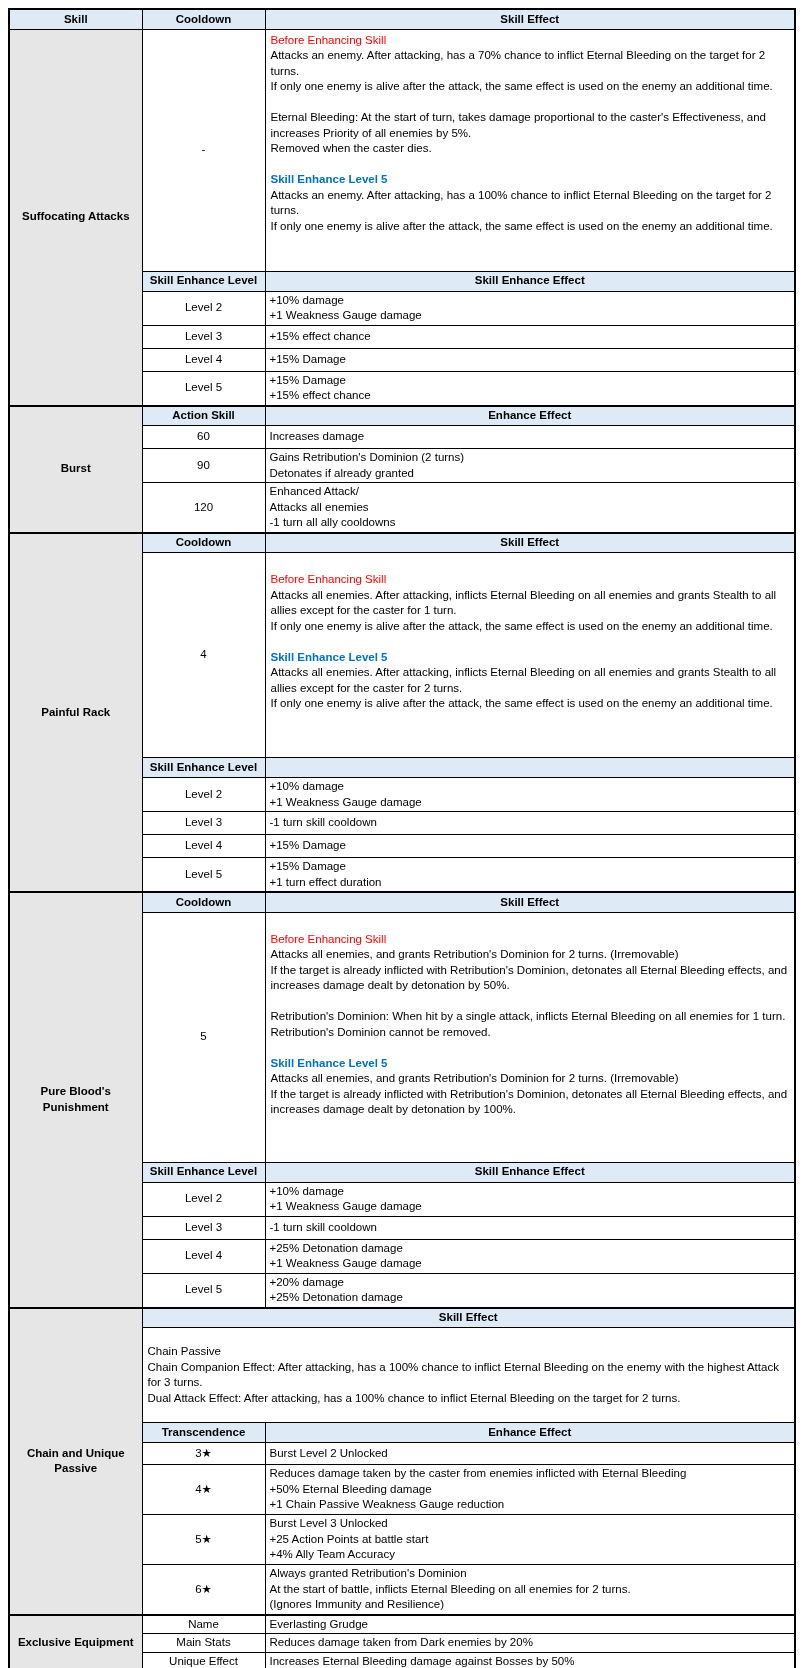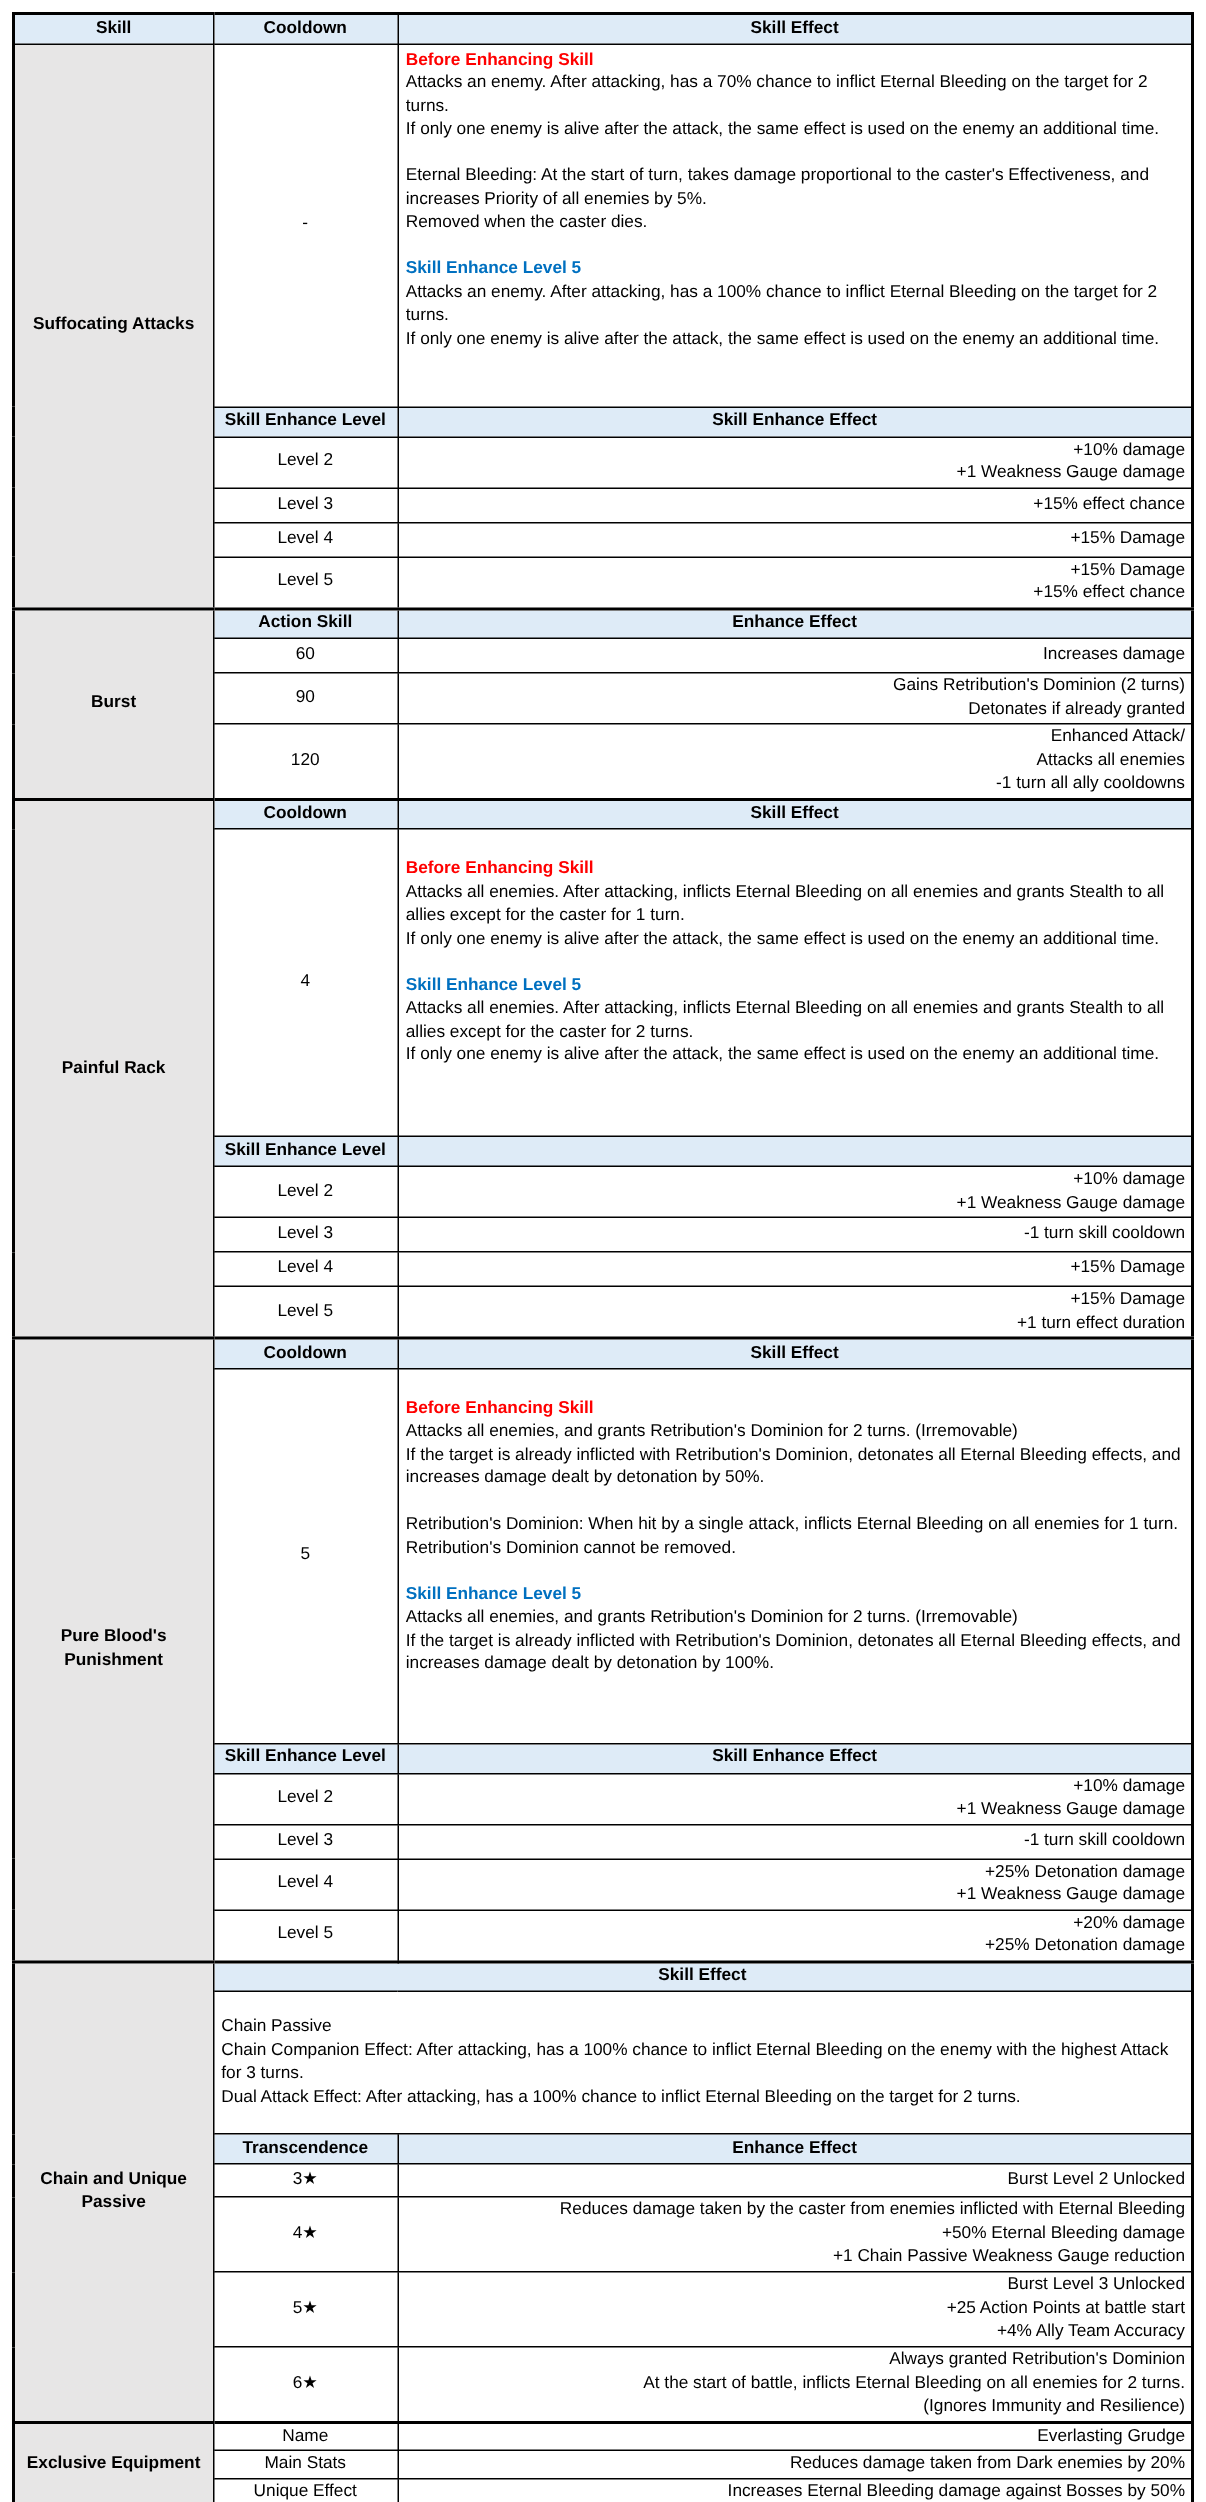--- a/index.html
+++ b/index.html
@@ -36,27 +36,27 @@
   }
   td.skill-name {
     background: #E7E6E6;
     font-weight: bold;
     text-align: center;
     vertical-align: middle;
     padding: 1px 6px;
   }
   td.center { text-align: center; vertical-align: middle; }
   .pre { white-space: pre-line; }
-  td.effect { vertical-align: middle; text-align: right; }
+  td.effect { vertical-align: middle; }
   td.effect-big {
     vertical-align: top;
     padding: 3px 5px;
   }
   td.pad-top { padding-top: 19px; }
-  .red-label  { color: #FF0000; font-weight: bold; }
+  .red-label  { color: #FF0000; font-weight: normal; }
   .blue-label { color: #0070C0; font-weight: bold; }
   .spacer { height: 15.5px; }
   .h22 { height: 22px; }
   .h23 { height: 23px; }
   .h24 { height: 16px; }
   .h33 { height: 33px; }
   .h48 { height: 48px; margin-left: 10px; }
   .h50 { height: 50px; }
   .big1 { height: 242px; }
   .big3 { height: 205px; }

